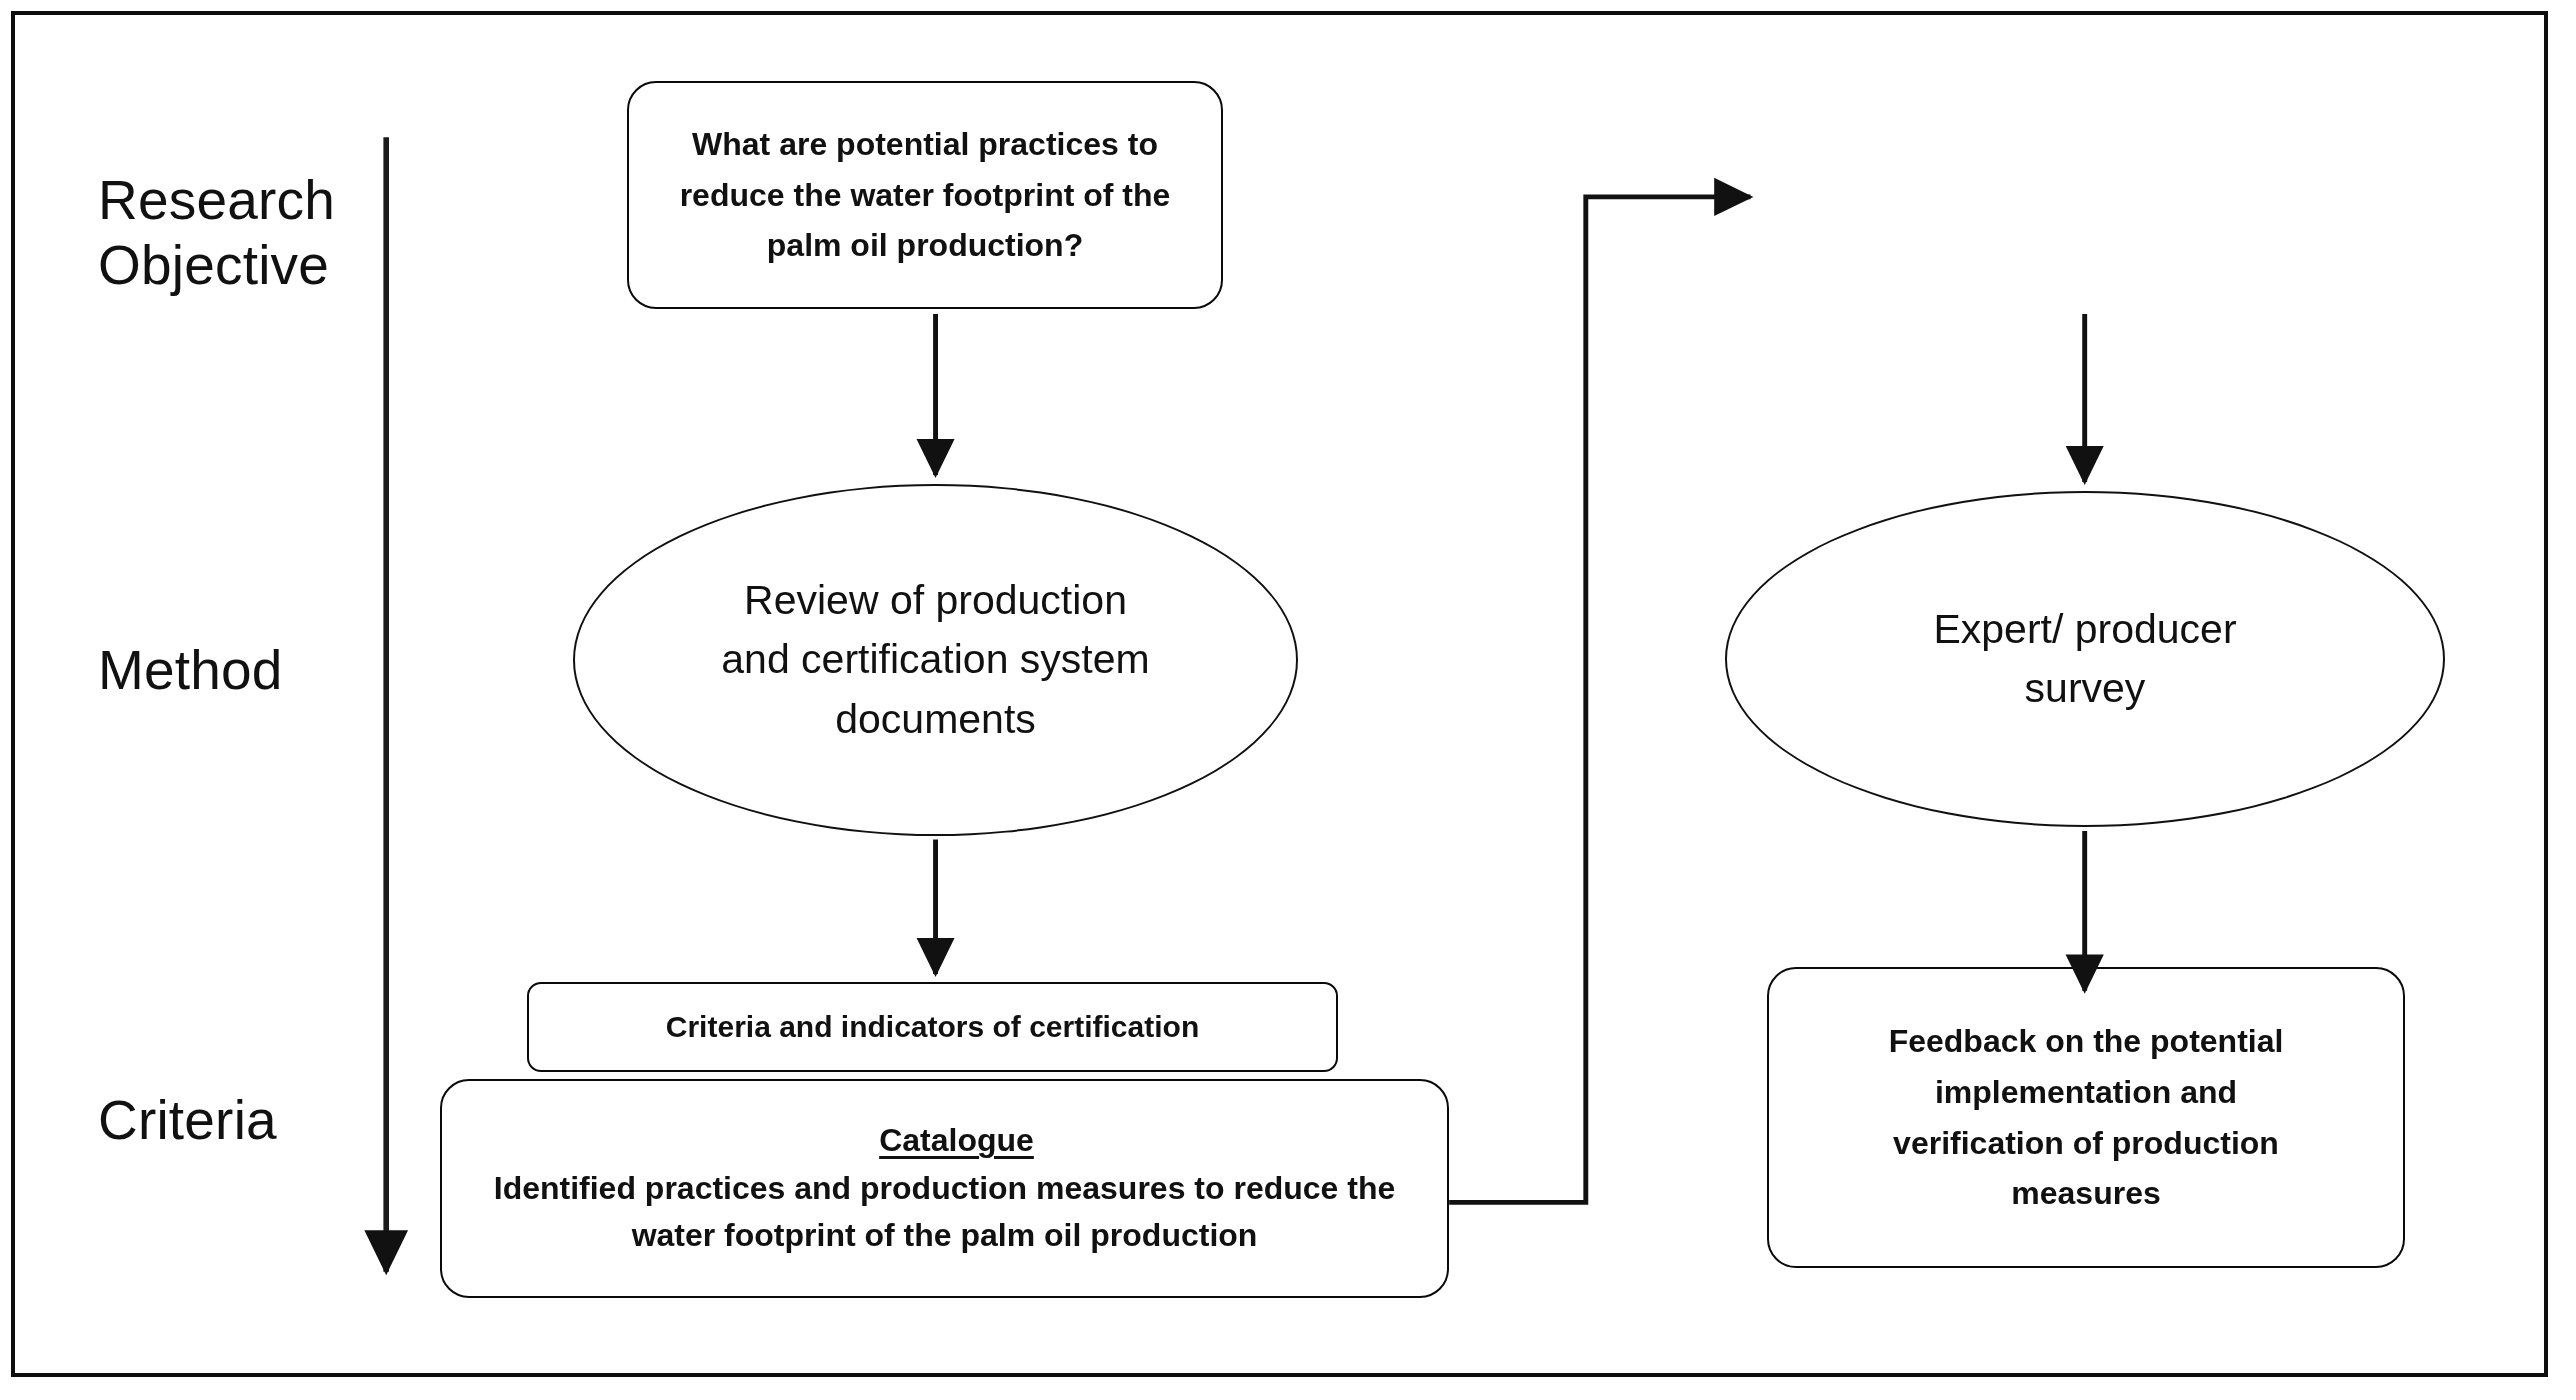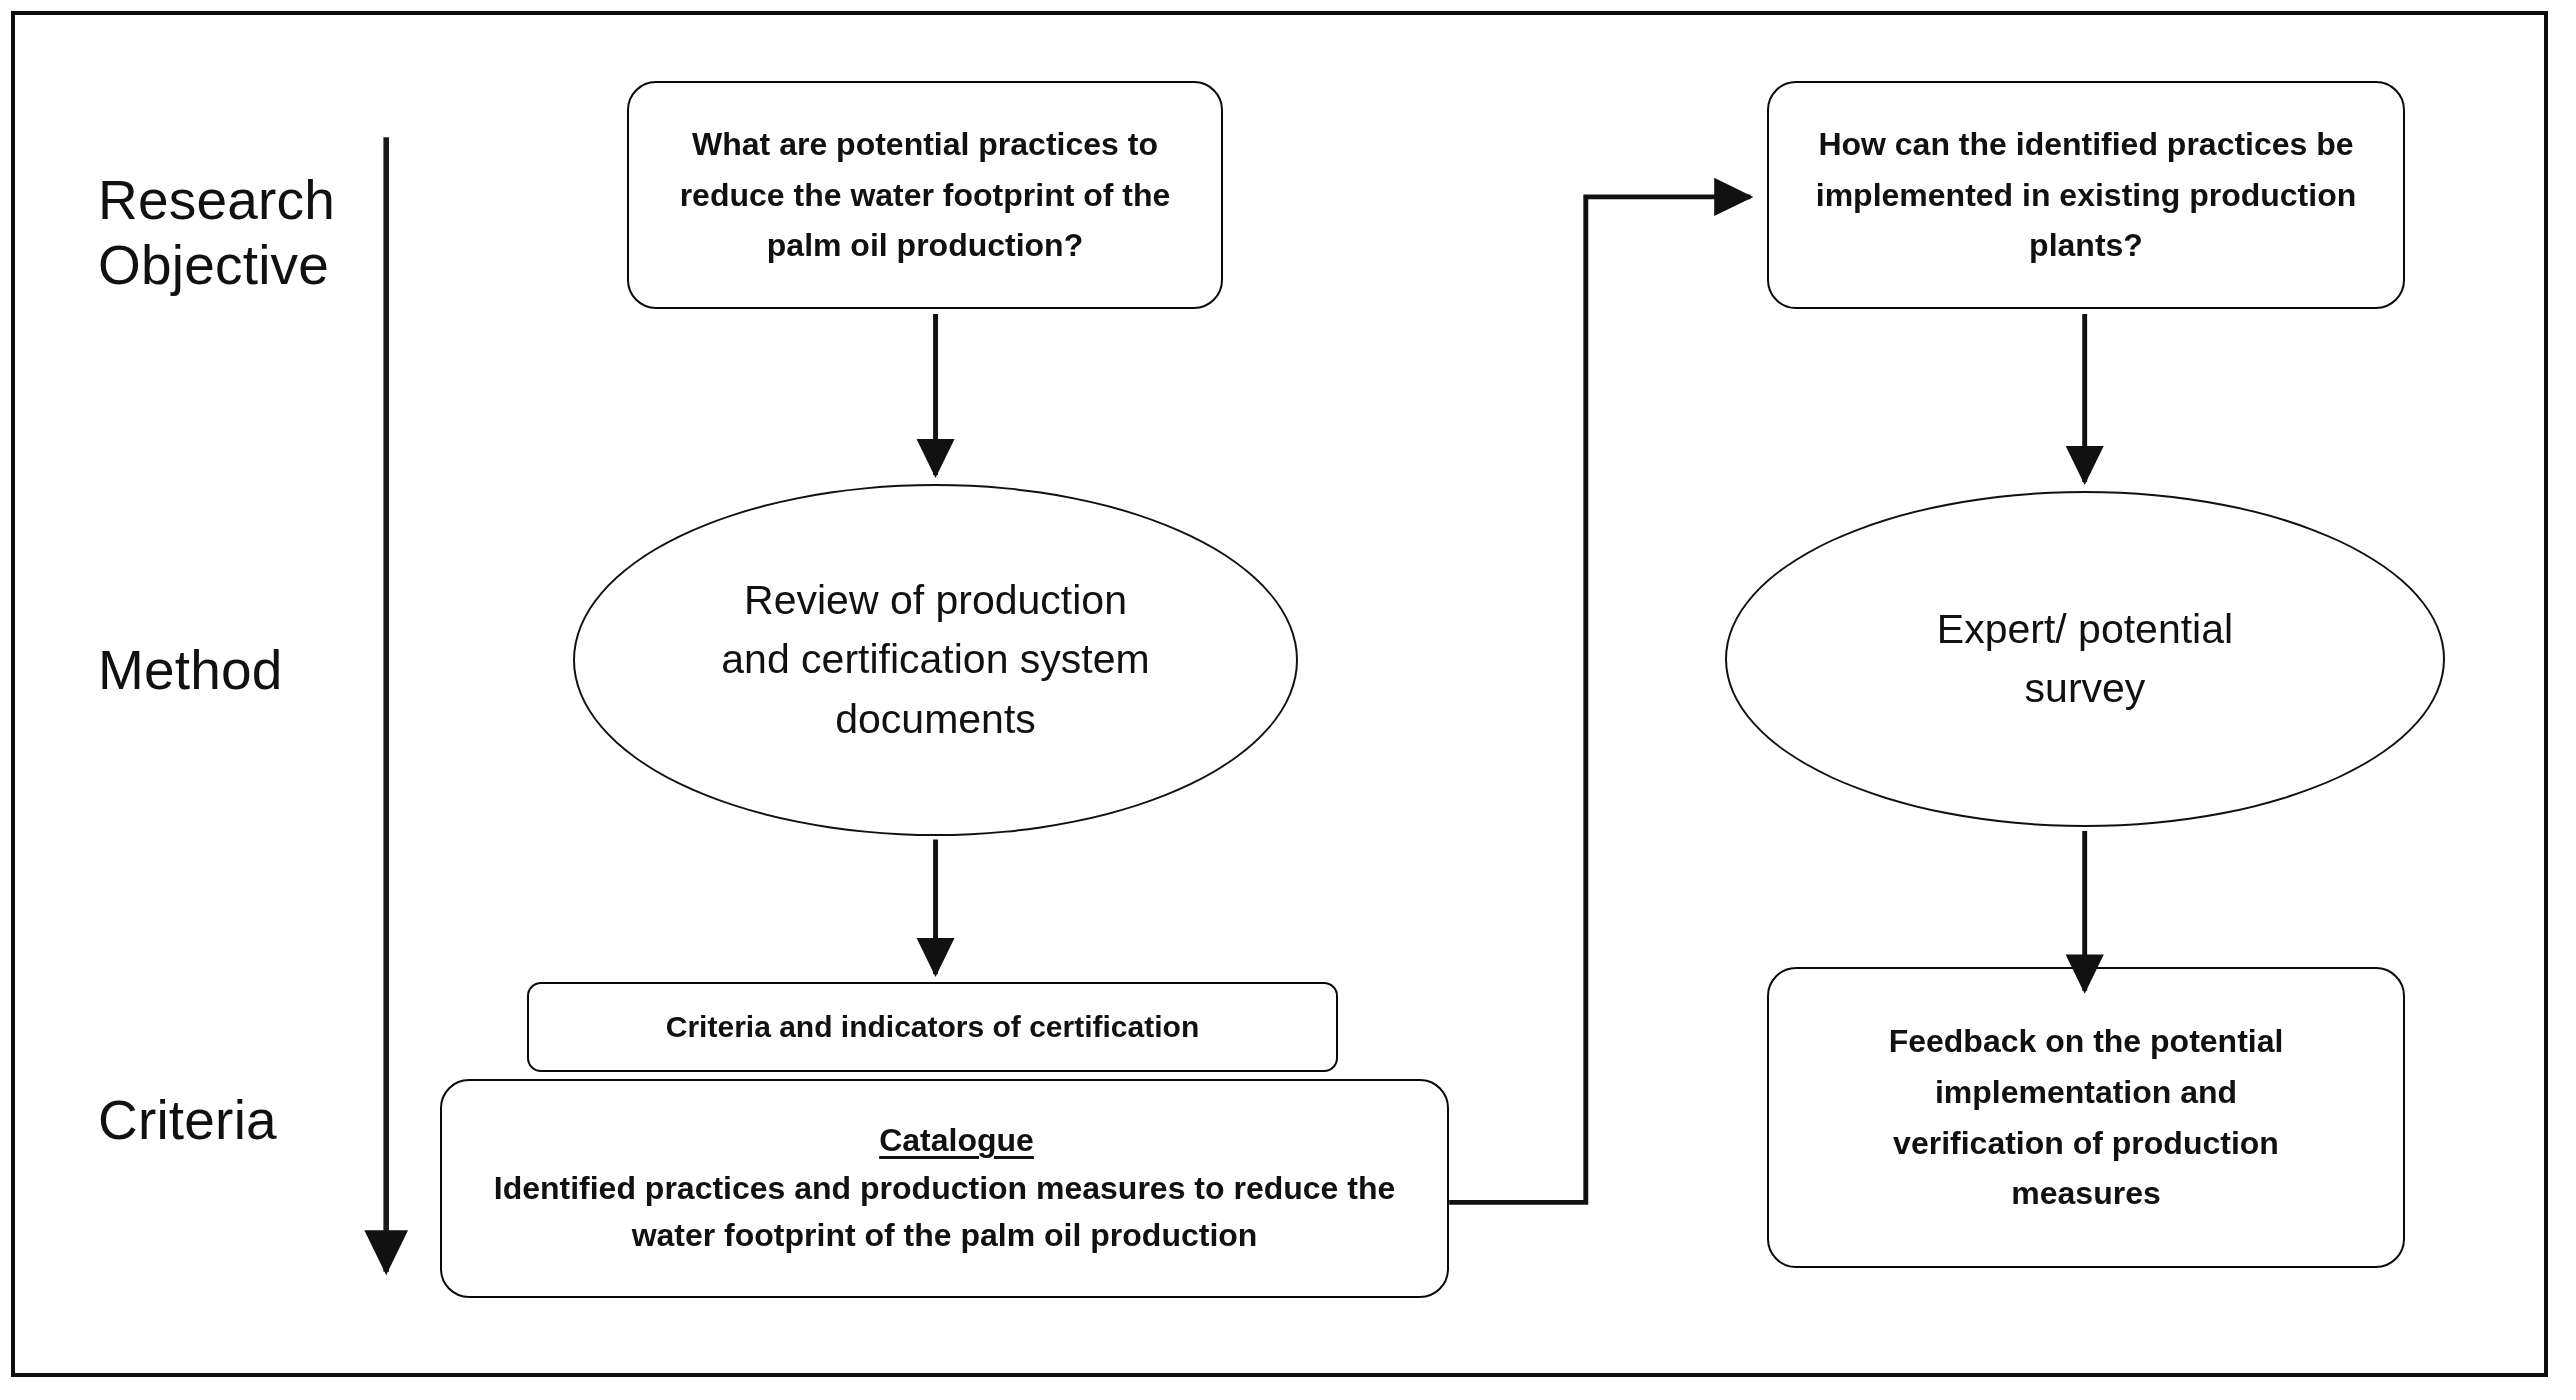--- a/index.html
+++ b/index.html
@@ -46,30 +46,27 @@
 Objective</div>
 
   <div class="side-label" style="left:98px; top:638px;">Method</div>
 
   <div class="side-label" style="left:98px; top:1088px;">Criteria</div>
 
   <div class="node" style="left:627px; top:81px; width:596px; height:228px;">
     <div class="txt">What are potential practices to reduce the water footprint of the palm oil production?</div>
   </div>
 
-  <div class="node" style="left:1767px; top:81px; width:638px; height:228px;">
-    <div class="txt">How can the identified practices be implemented in existing production plants?</div>
-  </div>
 
   <div class="ellipse" style="left:573px; top:484px; width:725px; height:352px;">
     <div class="txt" style="width:448px;">Review of production and certification system documents</div>
   </div>
 
   <div class="ellipse" style="left:1725px; top:491px; width:720px; height:336px;">
-    <div class="txt" style="width:427px;">Expert/ potential survey</div>
+    <div class="txt" style="width:427px;">Expert/ producer survey</div>
   </div>
 
   <div class="node" style="left:527px; top:982px; width:811px; height:90px; border-radius:14px;">
     <div class="txt" style="font-size:30px;">Criteria and indicators of certification</div>
   </div>
 
   <div class="node" style="left:440px; top:1079px; width:1009px; height:219px;">
     <div class="txt" style="font-size:32px;line-height:1.48;">
       <span class="u">Catalogue</span><br>
       <span>Identified practices and production measures to reduce the water footprint of the palm oil production</span>

